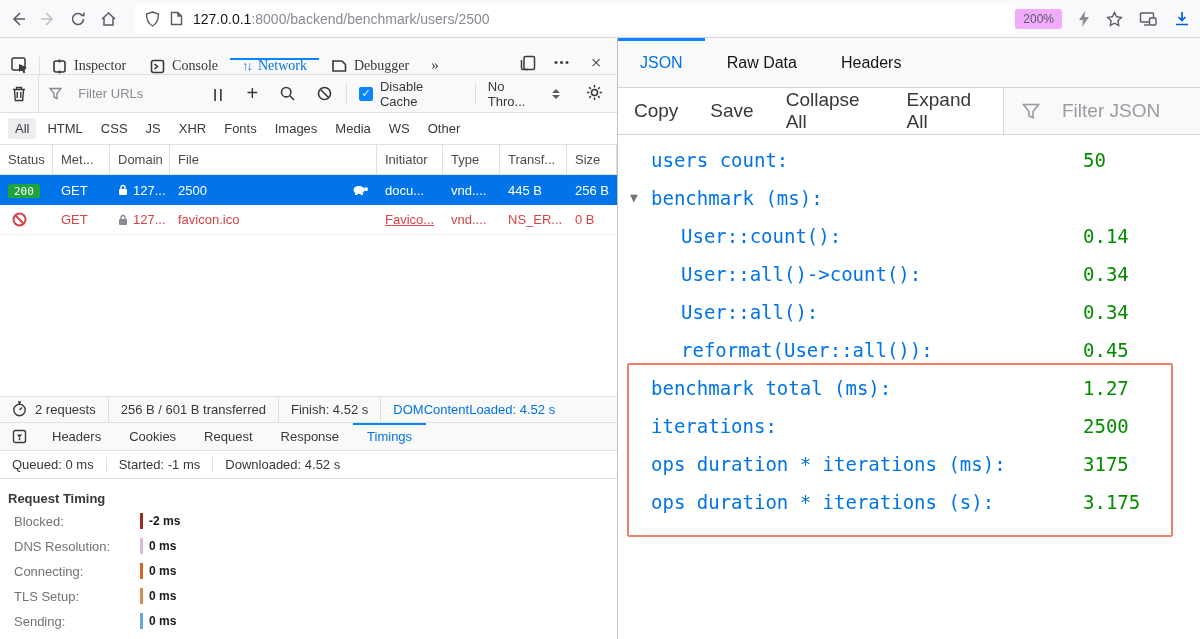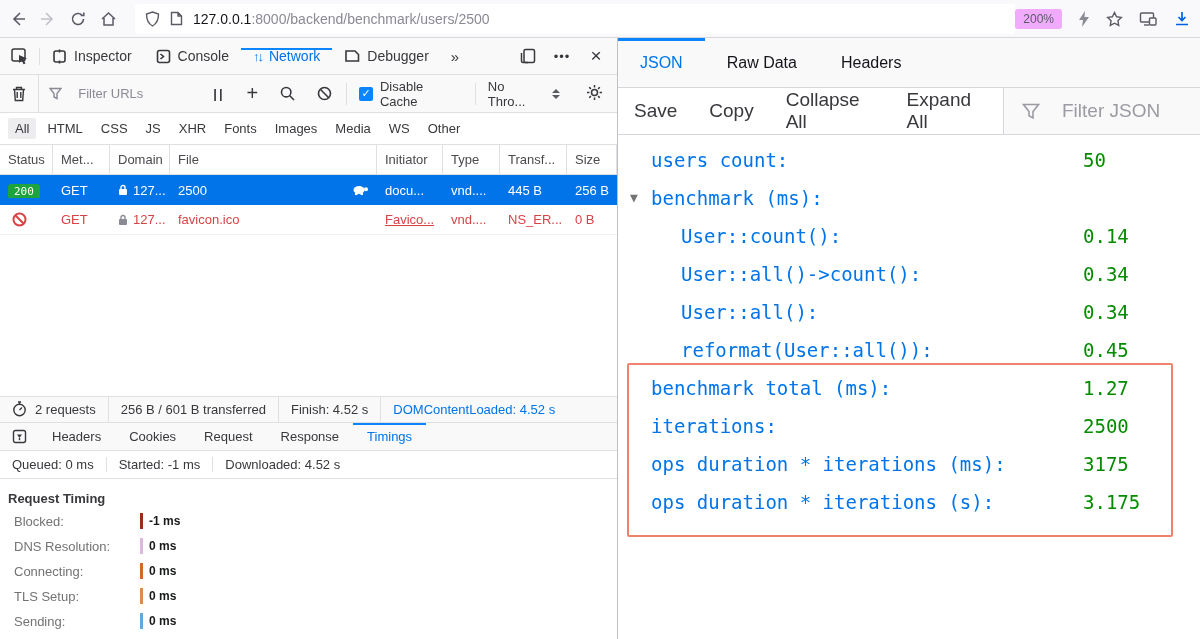--- a/index.html
+++ b/index.html
@@ -16,21 +16,21 @@
   .url-text b { color:#15141a; font-weight:normal; }
   .toolbar-right { display:flex; align-items:center; gap:16px; color:#5b5b66; }
   .zoom-badge { background:#f0abfc; color:#5b5b66; font-size:12px; padding:3px 8px; border-radius:3px; }
   .dl-icon { color:#0060df; }
 
   .main { flex:1; display:flex; min-height:0; }
   .left-pane { width:618px; flex:0 0 618px; border-right:1px solid #bfbfc4; display:flex; flex-direction:column; position:relative; background:#fff; }
   .right-pane { flex:1; position:relative; background:#fff; }
 
   
-  .dt-tabbar { height:37px; background:#f9f9fa; border-bottom:1px solid #e0e0e2; display:flex; align-items:center; font-size:14px; color:#38383d; }
+  .dt-tabbar { height:37px; background:#f9f9fa; border-bottom:1px solid #e0e0e2; display:flex; align-items:flex-end; font-size:14px; color:#38383d;font-family:Liberation Serif, serif; }
   .dt-pick { width:40px; display:flex; align-items:center; justify-content:center; border-right:1px solid #e0e0e2; }
   .dt-tab { display:flex; align-items:center; gap:7px; padding:0 12px; position:relative; }
   .dt-tab.active { color:#0074e8; }
   .dt-tab.active::before { content:""; position:absolute; top:0; left:0; right:0; height:2px; background:#0a84ff; }
   .net-arrows { font-size:13px; font-weight:bold; color:#0074e8; letter-spacing:-2px; }
   .dt-chev { padding:0 10px; display:flex; align-items:center; font-size:15px; color:#38383d; }
   .dt-right { margin-left:auto; display:flex; align-items:center; gap:4px; padding-right:6px; }
   .dt-right .ibtn { width:30px; display:flex; align-items:center; justify-content:center; font-size:16px; color:#38383d; }
 
   
@@ -411,21 +411,21 @@
         <div class="q-item">Started: -1 ms</div>
         <div class="q-item">Downloaded: 4.52 s</div>
       </div>
 
       <div class="timing-section">
         <div class="timing-title">Request Timing</div>
 
         <div class="t-row" style="top:33px;">
           <span class="t-label">Blocked:</span>
           <span class="t-tick tick-blocked"></span>
-          <span class="t-val">-1 ms</span>
+          <span class="t-val">-2 ms</span>
         </div>
         <div class="t-row" style="top:58px;">
           <span class="t-label">DNS Resolution:</span>
           <span class="t-tick tick-dns"></span>
           <span class="t-val">0 ms</span>
         </div>
         <div class="t-row" style="top:83px;">
           <span class="t-label">Connecting:</span>
           <span class="t-tick tick-conn"></span>
           <span class="t-val">0 ms</span>
@@ -451,22 +451,22 @@
 
     <div class="right-pane">
 
       <div class="json-tabbar">
         <div class="json-tab active">JSON</div>
         <div class="json-tab">Raw Data</div>
         <div class="json-tab">Headers</div>
       </div>
 
       <div class="json-toolbar">
+        <div class="jt-btn">Copy</div>
         <div class="jt-btn">Save</div>
-        <div class="jt-btn">Copy</div>
         <div class="jt-btn">Collapse All</div>
         <div class="jt-btn">Expand All</div>
         <div class="jt-filterbox">
           <span class="icon">
               <svg width="18" height="18" viewBox="0 0 18 18" fill="none" stroke="#9b9ba3" stroke-width="1.6">
                 <path d="M1.5 2.5 H16.5 L11 9.5 V16 L7 13.8 V9.5 Z"></path>
               </svg>
             </span>
           <input placeholder="Filter JSON" style="">
         </div>

